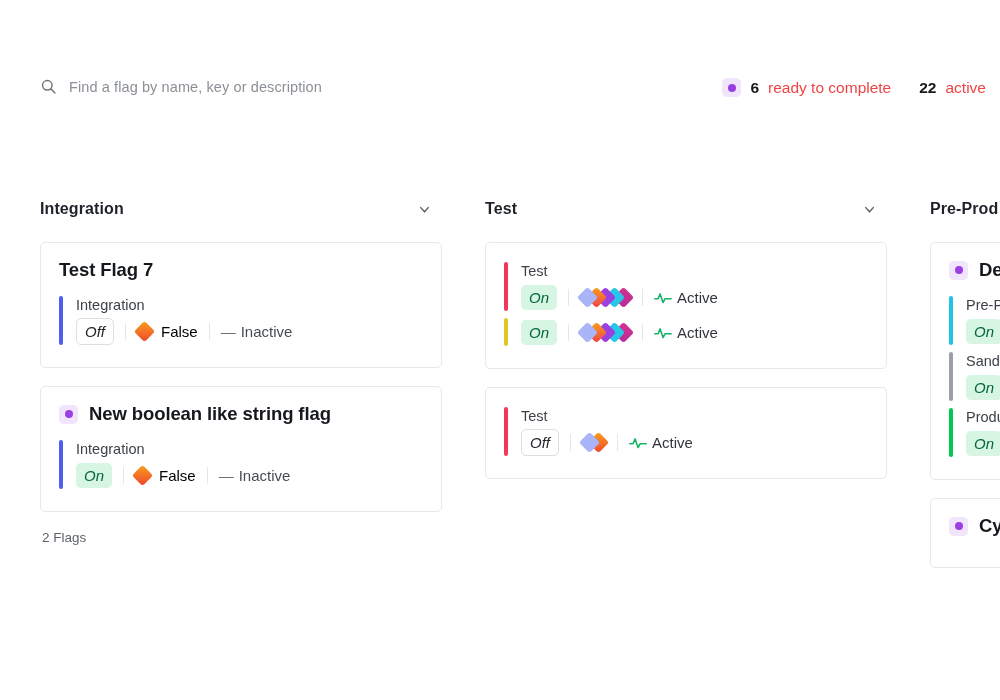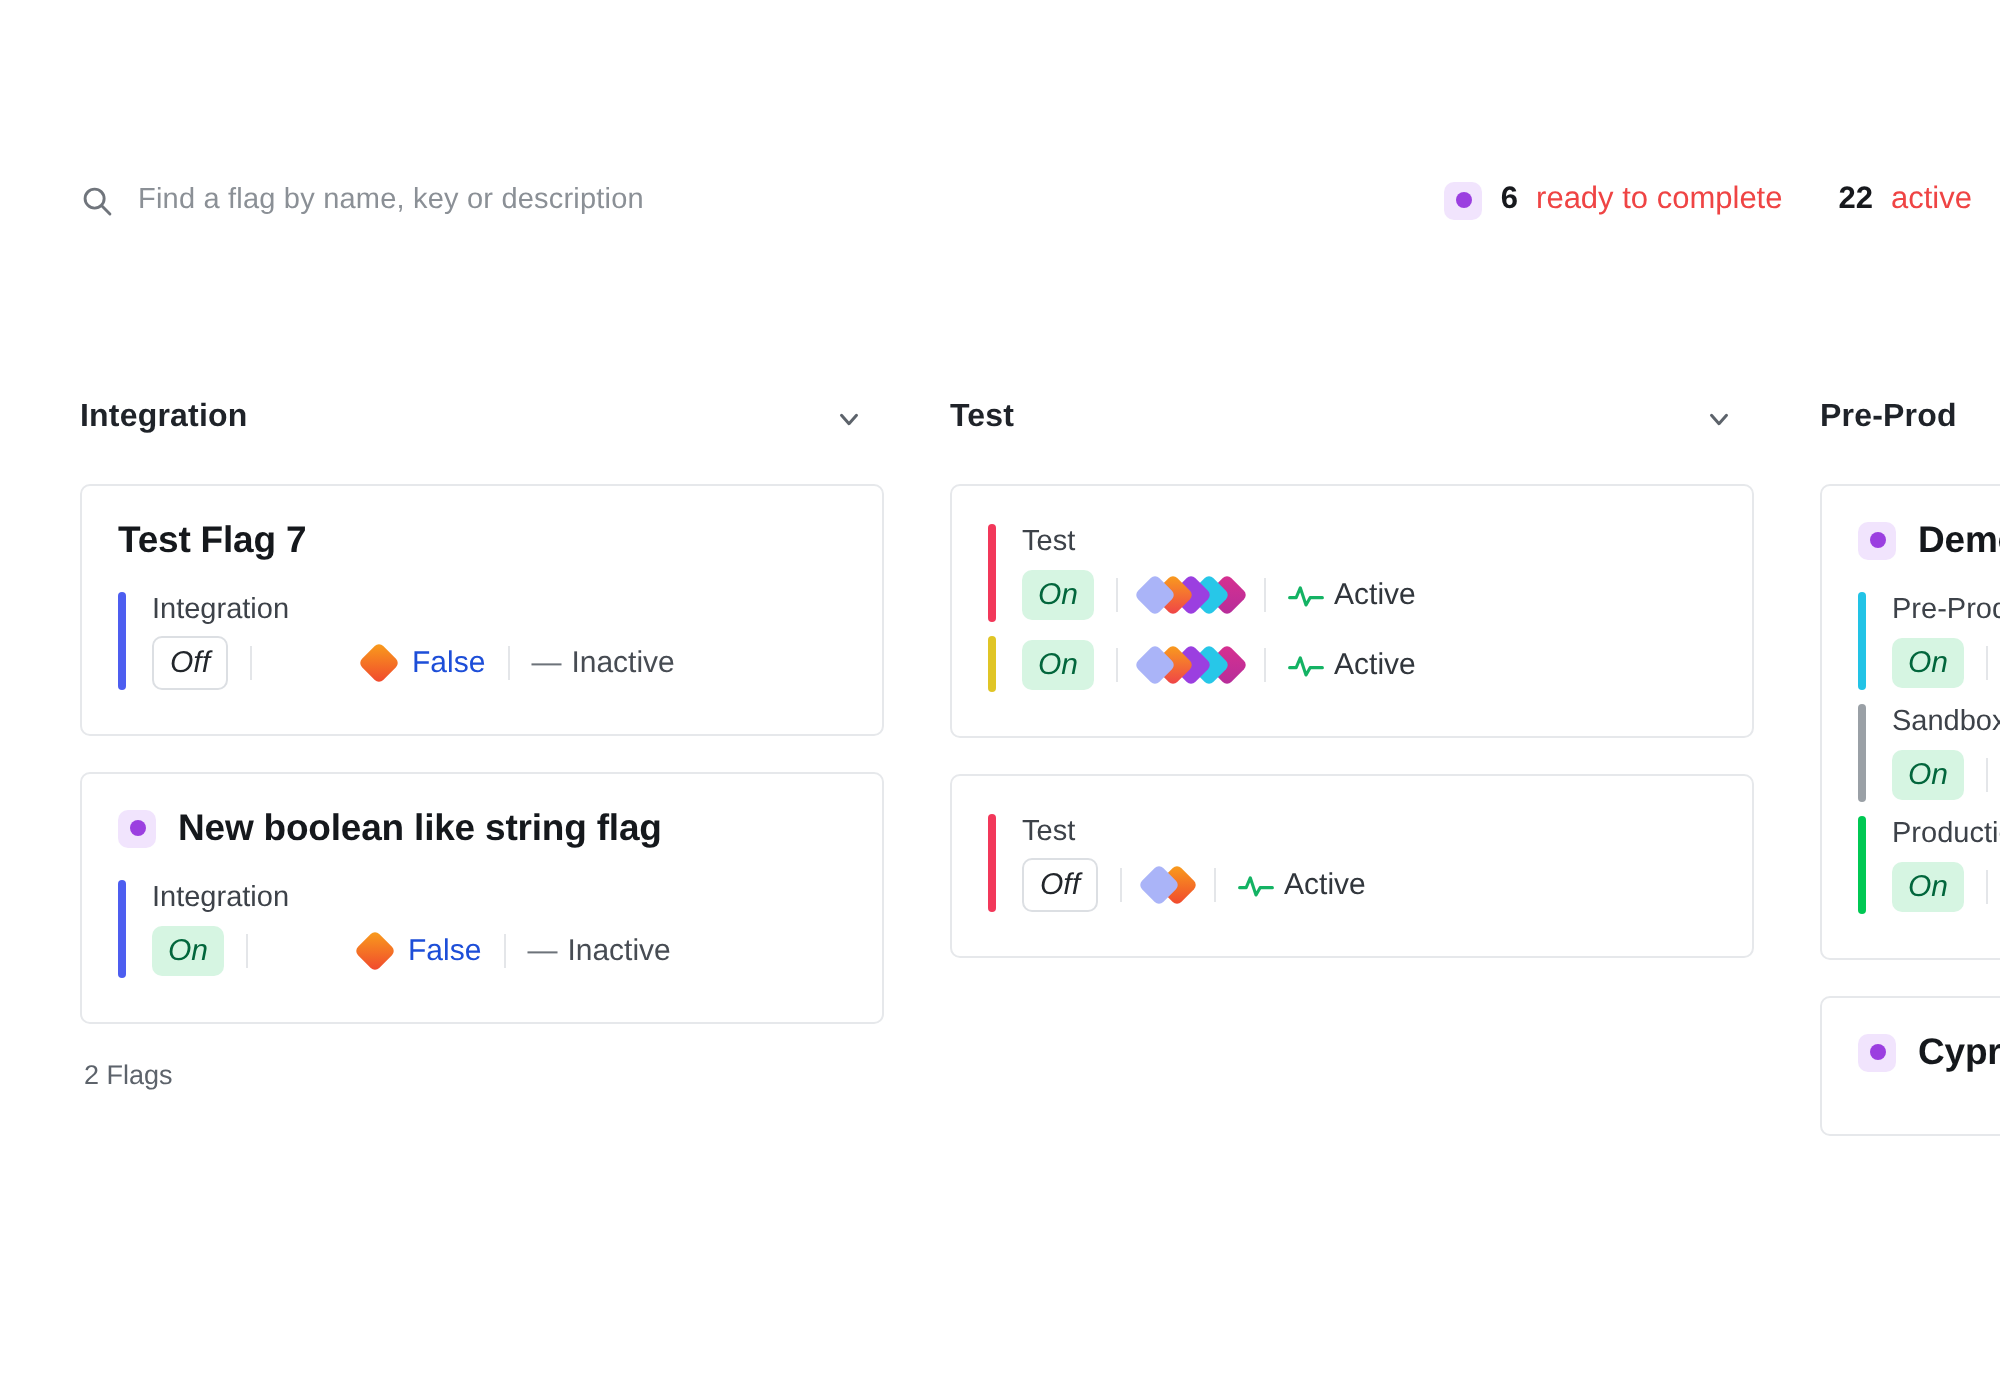--- a/index.html
+++ b/index.html
@@ -8,21 +8,21 @@
     background: #ffffff;
     font-family: "Liberation Sans", sans-serif;
     color: #1f2329;
     overflow: hidden;
   }
   .page { position: relative; width: 1000px; height: 700px; }
 
   
   .topbar {
     position: absolute; left: 0; top: 78px; width: 996px; height: 44px;
-    display: flex; align-items: center;
+    display: flex; align-items: flex-start;
   }
   .search-wrap {
     display: flex; align-items: center; gap: 12px;
     margin-left: 40px; flex: 0 0 auto;
   }
   .search-icon { width: 17px; height: 17px; display: block; color: #70757c; }
   .search-input {
     border: none; outline: none; background: transparent;
     font-family: "Liberation Sans", sans-serif;
     font-size: 14.5px; color: #26292e; width: 330px; letter-spacing: .1px;
@@ -38,21 +38,21 @@
   .count-label { color: #ef4444; font-size: 15.5px; }
   .dot-badge {
     width: 19px; height: 19px; border-radius: 5px; background: #f1e4fd;
     display: inline-flex; align-items: center; justify-content: center; flex: 0 0 auto;
   }
   .dot-badge i { width: 8px; height: 8px; border-radius: 50%; background: #9b3fe0; display: block; }
 
   
   .board {
     position: absolute; left: 0; top: 196px; width: 1000px; height: 504px;
-    display: flex; gap: 33px; padding-left: 40px; overflow: hidden;
+    display: flex; gap: 43px; padding-left: 40px; overflow: hidden;
   }
   .column { width: 402px; flex: 0 0 402px; }
   .col-head {
     display: flex; align-items: center; justify-content: space-between;
     height: 26px; margin-bottom: 20px; padding-right: 10px;
   }
   .col-title { font-size: 16px; font-weight: bold; color: #1f2329; letter-spacing: .1px; }
   .chev { width: 15px; height: 15px; color: #5d636b; display: block; }
 
   .card {
@@ -71,21 +71,21 @@
   .state { font-size: 15px; line-height: 1; padding: 5px 8px; border-radius: 5px; white-space: nowrap; font-style: italic; }
   .state.on { background: #d6f5e2; color: #02663c; }
   .state.off { background: #ffffff; color: #22262b; border: 1px solid #dcdfe3; }
 
   .sep { width: 1px; height: 17px; background: #e4e6e9; flex: 0 0 1px; }
 
   .variation { display: flex; align-items: center; }
   .variation .dm { width: 15px; height: 15px; transform: rotate(45deg); border-radius: 3px; margin-right: -6px; }
   .variation .dm:last-child { margin-right: 0; }
 
-  .boolval { display: flex; align-items: center; gap: 9px; font-size: 15px; color: #1d4ed8; margin-left: 45px; }
+  .boolval { display: flex; align-items: center; gap: 9px; font-size: 15px; color: #000000; }
   .status { display: flex; align-items: center; gap: 5px; font-size: 15px; color: #31363c; }
   .pulse { width: 18px; height: 14px; display: block; color: #14b364; }
   .dash { color: #6d737a; font-size: 15px; line-height: 1; }
   .inactive-txt { color: #474c53; }
 
   .col-footer { font-size: 13.5px; color: #5d636b; padding-left: 2px; margin-top: 4px; }
 </style>
 </head>
 <body>
 

